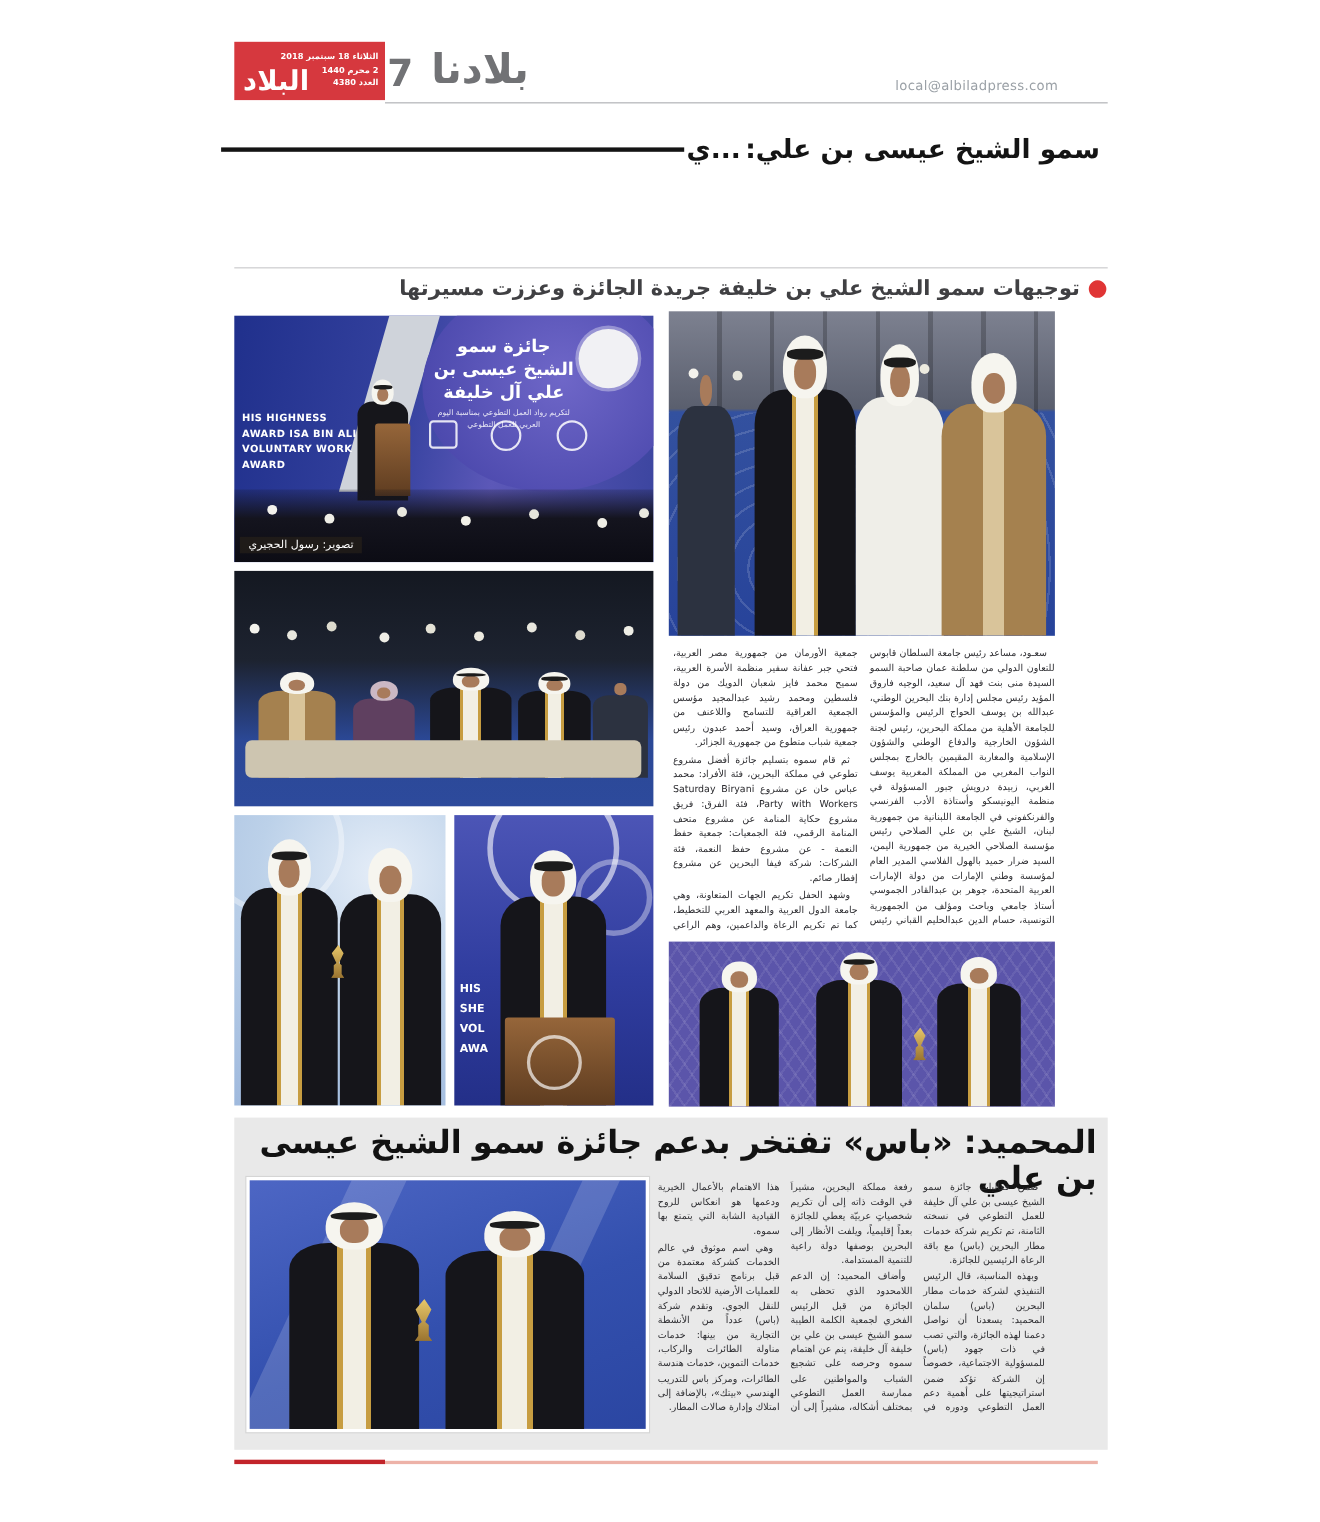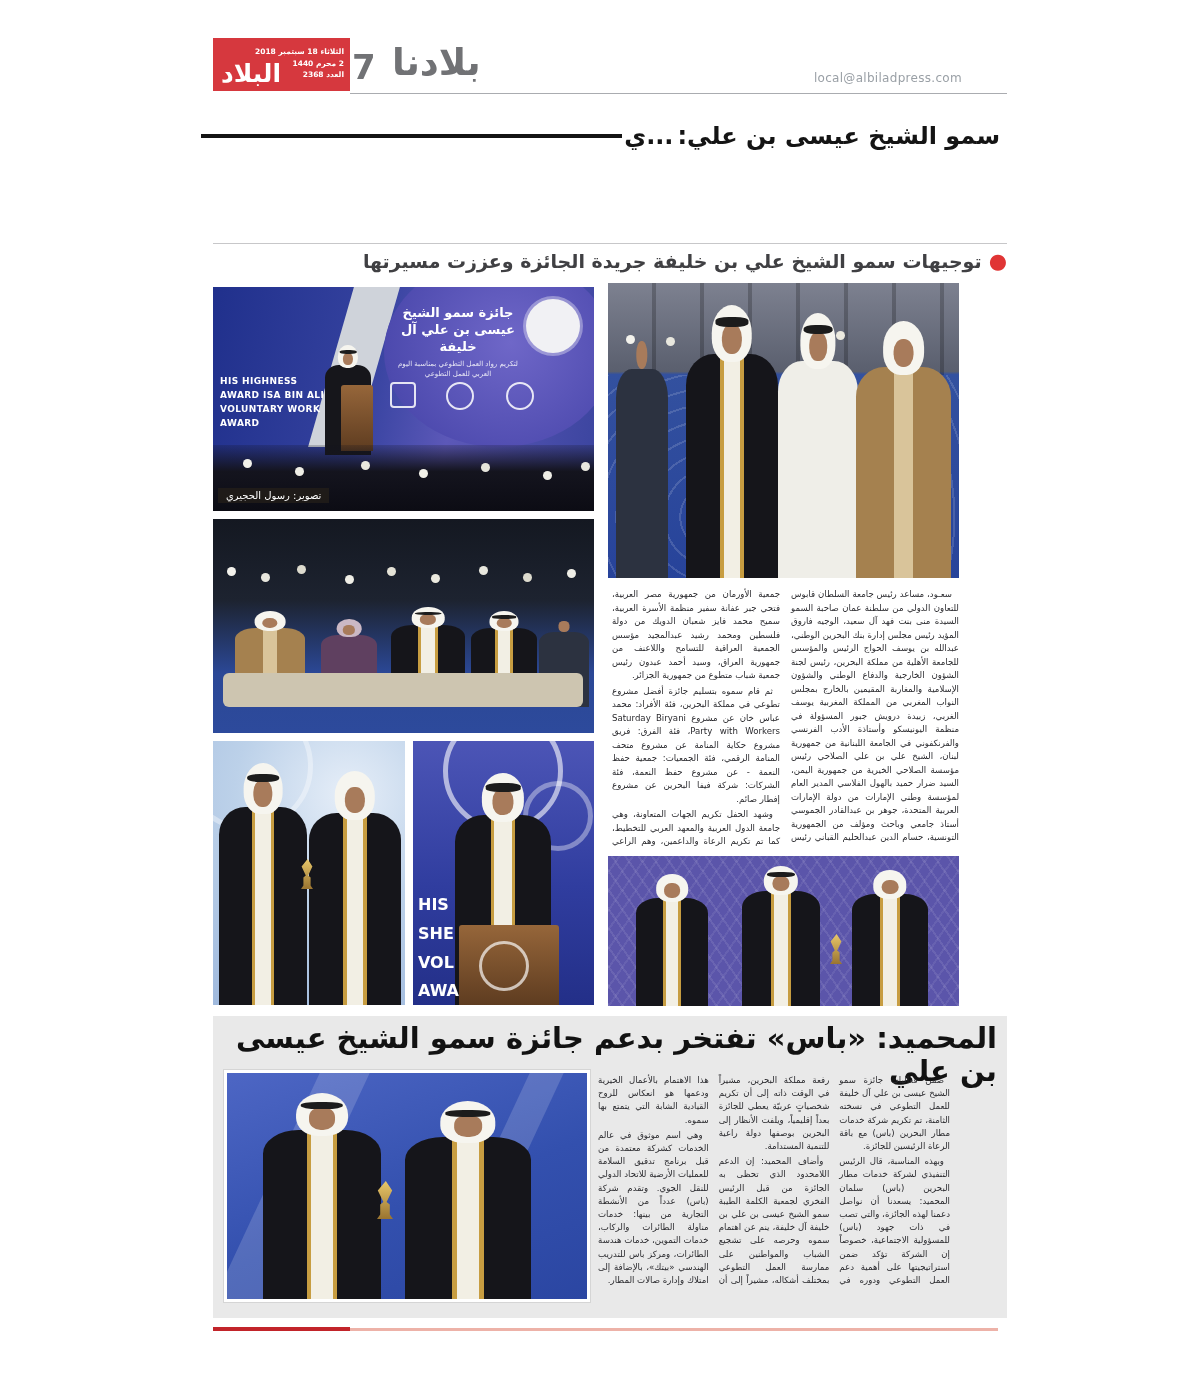--- a/index.html
+++ b/index.html
@@ -57,21 +57,21 @@
   #p1{left:213px;top:287px;width:381px;height:224px;
       background:linear-gradient(100deg,#20308c 0%,#35429f 40%,#5c58b8 62%,#3a449e 100%);}
   .p1-beam{position:absolute;left:118px;top:0;width:46px;height:160px;background:#cfd3da;transform:skewX(-16deg);}
   .p1-en{position:absolute;left:7px;top:88px;color:#fff;font-size:9px;font-weight:bold;line-height:1.55;letter-spacing:.4px;z-index:5;}
   .p1-en p{margin:0;}
   .p1-circle{position:absolute;right:-20px;top:-30px;width:230px;height:190px;border-radius:50%;
              background:radial-gradient(circle at 55% 45%,#6f67c8 0%,#4d4aae 75%,#3f3f9e 100%);}
   .p1-port{position:absolute;right:14px;top:12px;width:54px;height:54px;background:#f1f1f4;border-radius:50%;z-index:5;
            box-shadow:0 0 0 3px rgba(255,255,255,.35);}
   .p1-ar{position:absolute;right:72px;top:18px;width:128px;color:#fff;text-align:center;direction:rtl;z-index:5;}
-  .p1-ar .t{font-size:13px;font-weight:bold;line-height:1.3;}
+  .p1-ar .t{font-size:16px;font-weight:bold;line-height:1.3;}
   .p1-ar .s{font-size:7px;opacity:.85;margin-top:3px;line-height:1.5;}
   .p1-logoring{position:absolute;border:2px solid rgba(255,255,255,.85);border-radius:50%;z-index:5;}
   .p1-aud{position:absolute;left:0;right:0;bottom:0;height:66px;z-index:6;
           background:linear-gradient(180deg,rgba(18,18,28,.2),#14141e 40%,#0c0c14);}
 
   
   #p2{left:608px;top:283px;width:351px;height:295px;
       background:linear-gradient(180deg,#7d8190 0%,#5a5f6e 30%,#33519f 31%,#27439a 100%);}
   .carpet{position:absolute;left:0;right:0;bottom:0;
           background:repeating-radial-gradient(circle at 30% 70%,rgba(255,255,255,.14) 0 2px,transparent 2px 16px);}
@@ -81,21 +81,21 @@
   
   #p3{left:213px;top:519px;width:381px;height:214px;background:linear-gradient(180deg,#141821 0%,#1d2330 38%,#2b4896 72%,#2d4a9c 100%);}
   .sofa{position:absolute;background:#cdc5b0;border-radius:6px;z-index:2;}
 
   
   #p4{left:213px;top:741px;width:192px;height:264px;
       background:radial-gradient(circle at 70% 20%,#e6eef8 0%,#bcd1e9 45%,#9fb9dd 100%);}
   #p5{left:413px;top:741px;width:181px;height:264px;
       background:linear-gradient(180deg,#4c55b6 0%,#303d9f 55%,#232f88 100%);}
   .callig{position:absolute;border:5px solid rgba(255,255,255,.75);border-radius:50%;}
-  .p5-en{position:absolute;left:5px;top:150px;color:#fff;font-size:16px;font-weight:bold;line-height:1.8;z-index:2;}
+  .p5-en{position:absolute;left:5px;top:150px;color:#fff;font-size:10px;font-weight:bold;line-height:1.8;z-index:2;}
   .p5-en p{margin:0;}
 
   
   #p6{left:608px;top:856px;width:351px;height:150px;
       background:#5b55aa;}
   .grid{position:absolute;inset:0;background:
         repeating-linear-gradient(55deg,rgba(255,255,255,.09) 0 2px,transparent 2px 11px),
         repeating-linear-gradient(-55deg,rgba(255,255,255,.07) 0 2px,transparent 2px 11px);}
 
   
@@ -127,21 +127,21 @@
 </head>
 <body>
 
 <div class="page">
 
   <div class="abs logo-box">
     <div class="logo-ar">البلاد</div>
     <div class="logo-dates">
       <div>الثلاثاء 18 سبتمبر 2018</div>
       <div>2 محرم 1440</div>
-      <div>العدد 2368</div>
+      <div>العدد 4380</div>
     </div>
   </div>
   <div class="abs page-num">7</div>
   <div class="abs section-title">بلادنا</div>
   <div class="abs email">local@albiladpress.com</div>
   <div class="abs mast-line"></div>
 
   <div class="abs kicker">
     <div class="fill"></div>
     <bdo dir="ltr">ي...</bdo>

